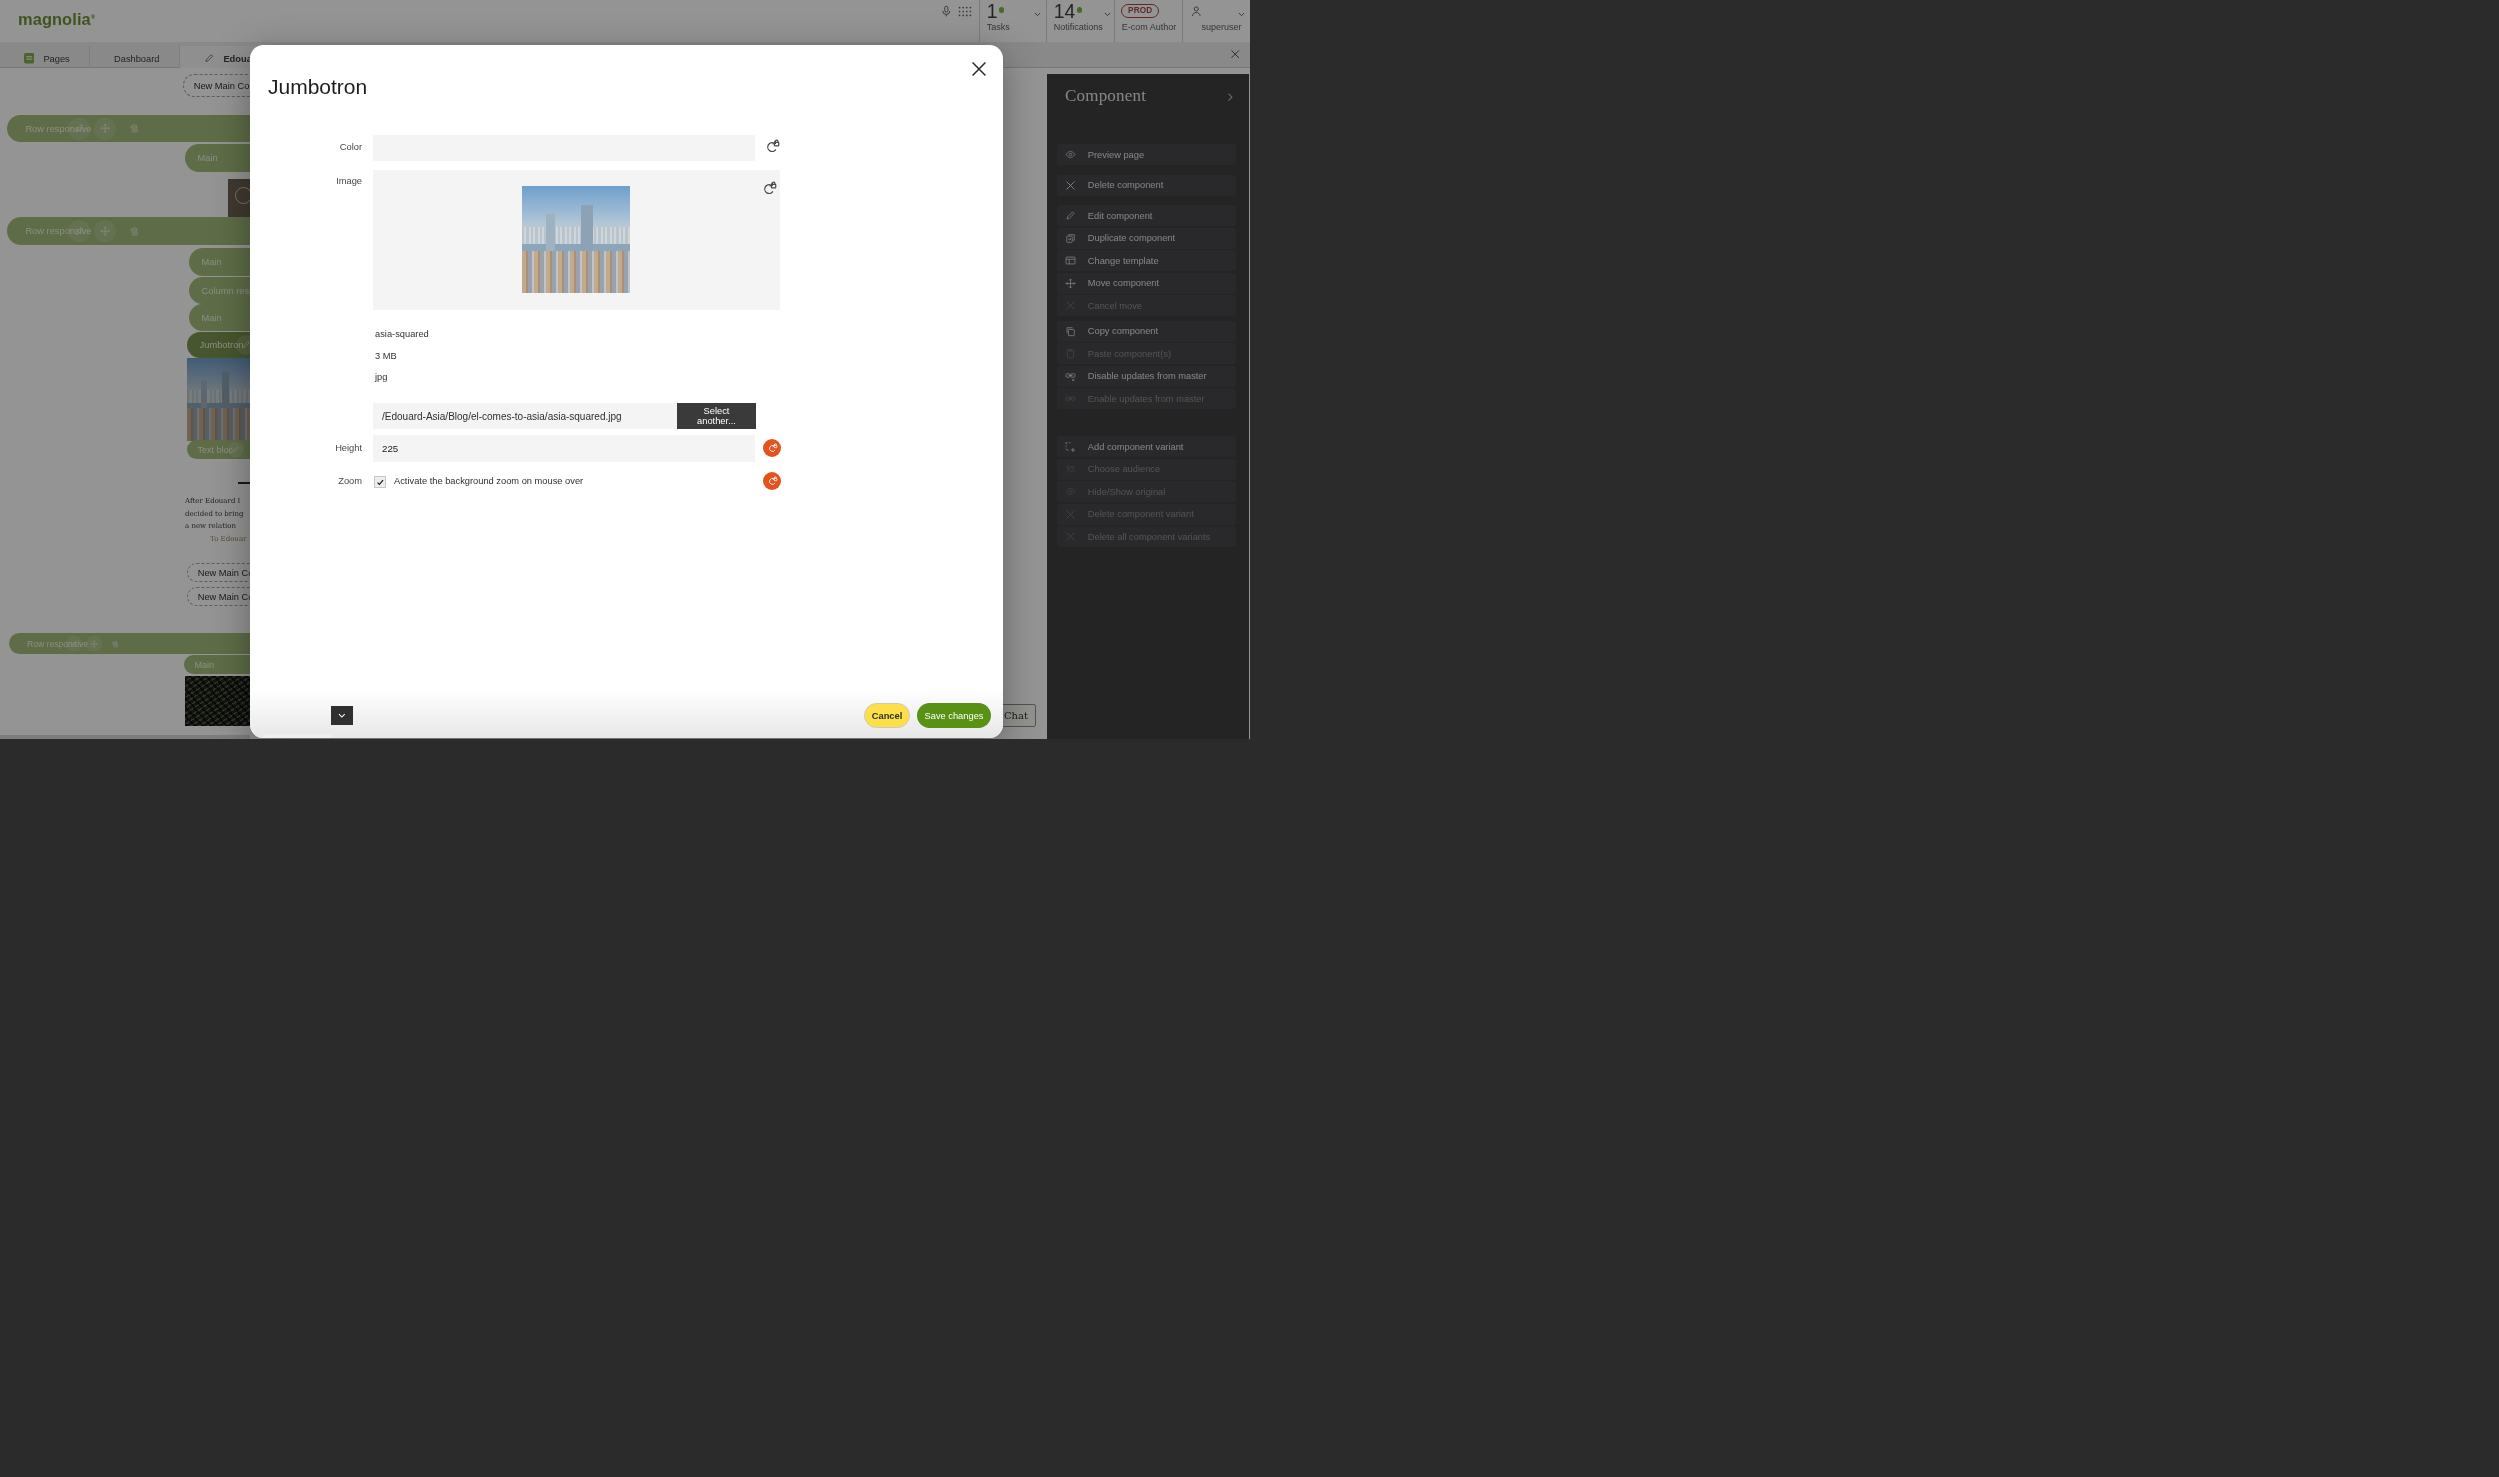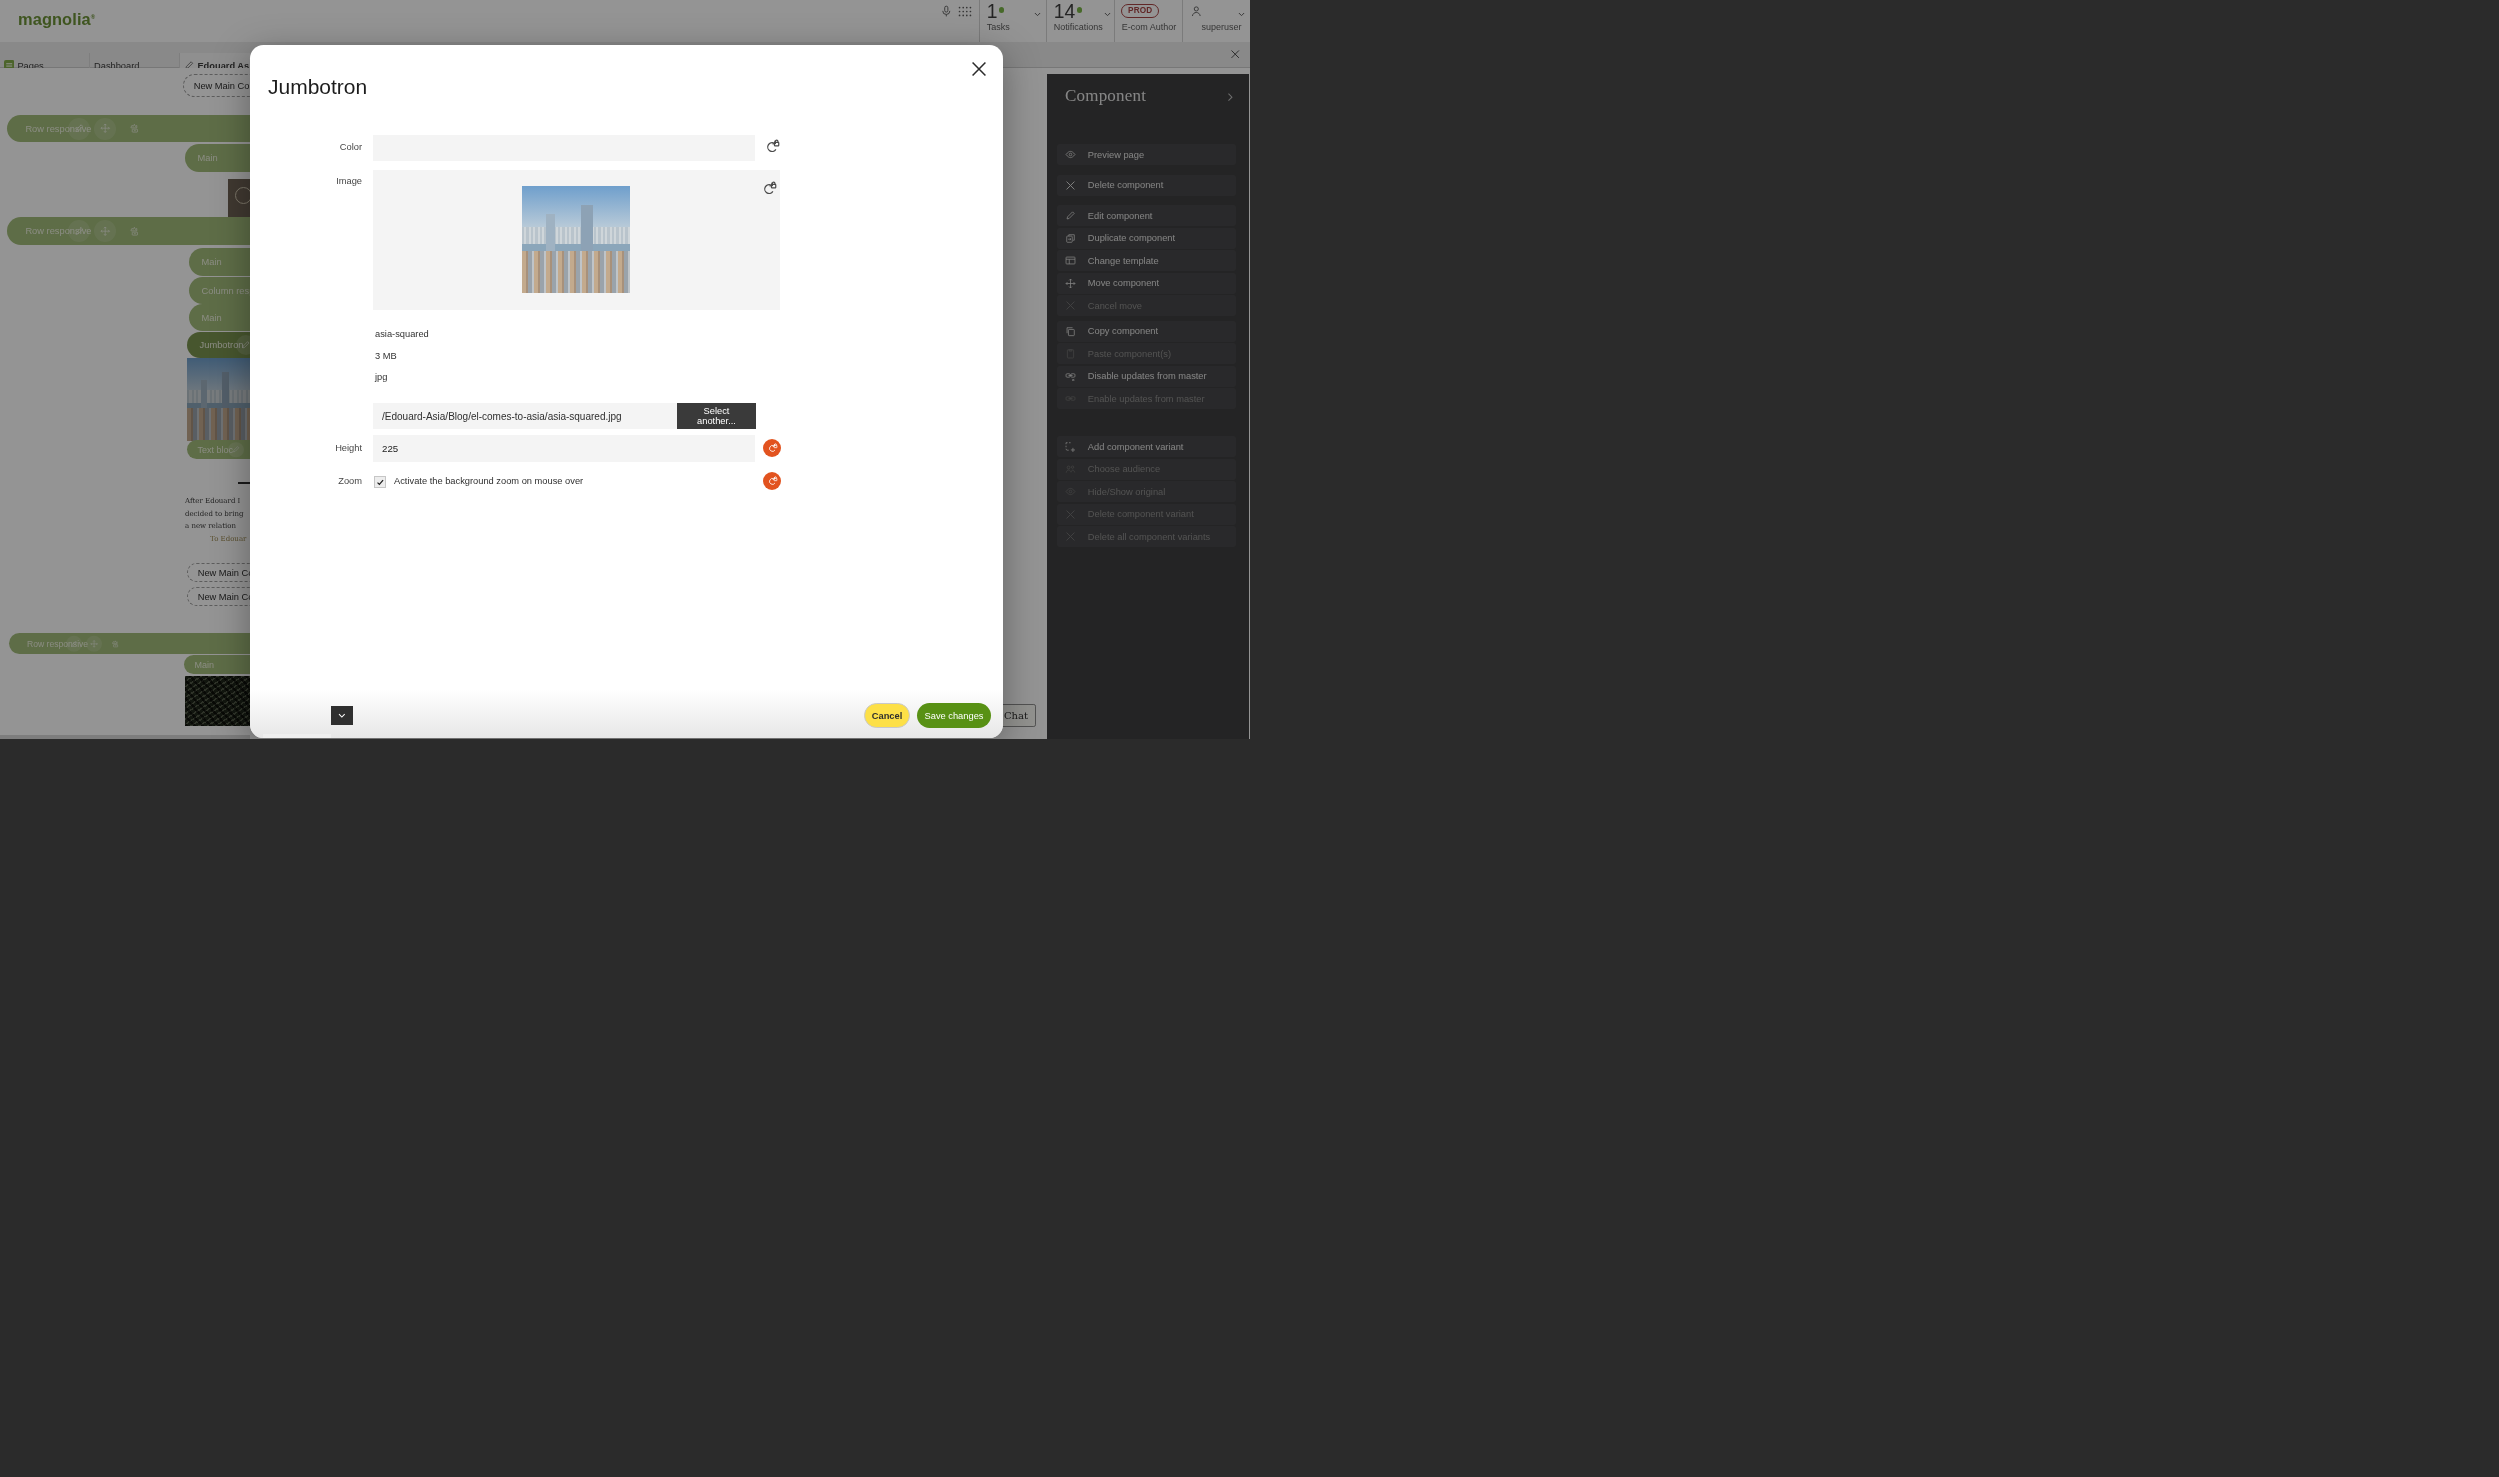--- a/index.html
+++ b/index.html
@@ -28,22 +28,22 @@
   .chev{position:absolute;top:9.7px;width:9px;height:9px;color:#5f5f5f;}
   .seg-tasks .chev{left:53px;} .seg-notif .chev{left:56px;} .seg-user .chev{left:54px;}
   .seglabel{position:absolute;left:6.7px;top:21.6px;font-size:9px;color:#5e5e5e;white-space:nowrap;}
   .seg-user .seglabel{left:18.6px;}
   .prod{position:absolute;left:6px;top:3.7px;border:1.5px solid var(--prod-red);color:var(--prod-red);
         font-size:8.2px;font-weight:700;border-radius:8.2px;padding:1.5px 6px;letter-spacing:0.2px;}
   .person{position:absolute;left:7.4px;top:5.2px;width:12.6px;height:12.6px;color:#5f5f5f;}
 
   
   .tabstrip{position:absolute;top:42px;left:0;right:0;height:26px;background:#ececec;border-bottom:0.7px solid #cdcdcd;box-sizing:border-box;}
-  .apptab{position:absolute;top:11px;height:25px;border-right:0.7px solid #d9d9d9;display:flex;align-items:center;gap:3px;
-          padding-left:4px;box-sizing:border-box;font-size:9.3px;color:#3d3d3d;overflow:hidden;white-space:nowrap;}
+  .apptab{position:absolute;top:4px;height:25px;border-right:0.7px solid #d9d9d9;display:flex;align-items:center;gap:9px;
+          padding-left:24px;box-sizing:border-box;font-size:9.3px;color:#3d3d3d;overflow:hidden;white-space:nowrap;}
   .tab-pages{left:0;width:90px;}
   .tab-dash{left:90px;width:90px;}
   .tab-edit{left:180px;width:82px;background:#f7f7f7;font-weight:700;}
   .pico{width:10.4px;height:10.4px;flex:none;}
   .tab-edit .pico{color:#4c4c4c;}
   .strip-close{position:absolute;right:9.7px;top:7.4px;width:10.4px;height:10.4px;color:#3a3a3a;}
 
   
   .canvas{position:absolute;top:68px;left:0;right:0;bottom:0;background:#fff;}
   .nm-btn{position:absolute;border:1.5px dashed #a0a0a0;border-radius:12px;color:#2f2f2f;font-size:9.3px;

